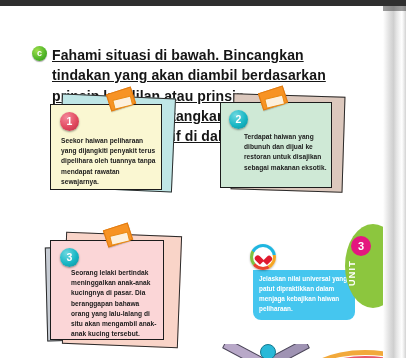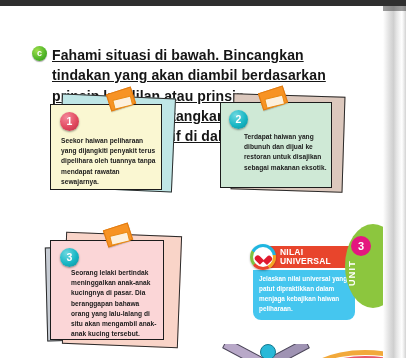--- a/index.html
+++ b/index.html
@@ -250,24 +250,20 @@
     <div class="back2"></div>
     <div class="back"></div>
     <div class="front"></div>
     <div class="tape"></div>
     <div class="badge b3">3</div>
     <div class="card-text">Seorang lelaki bertindak meninggalkan anak-anak kucingnya di pasar. Dia beranggapan bahawa orang yang lalu-lalang di situ akan mengambil anak-anak kucing tersebut.</div>
   </div>
 
   <div id="nilai">
     <div class="nilai-head">
-      <div class="nilai-bar">
-        <span class="nilai-l1">NILAI</span>
-        <span class="nilai-l2">UNIVERSAL</span>
-      </div>
       <div class="nilai-circle">
         <div class="nilai-circle-inner">
           <div class="heart"></div>
         </div>
       </div>
     </div>
     <div class="nilai-body">Jelaskan nilai universal yang patut dipraktikkan dalam menjaga kebajikan haiwan peliharaan.</div>
   </div>
 
   <div id="unit-tab">

